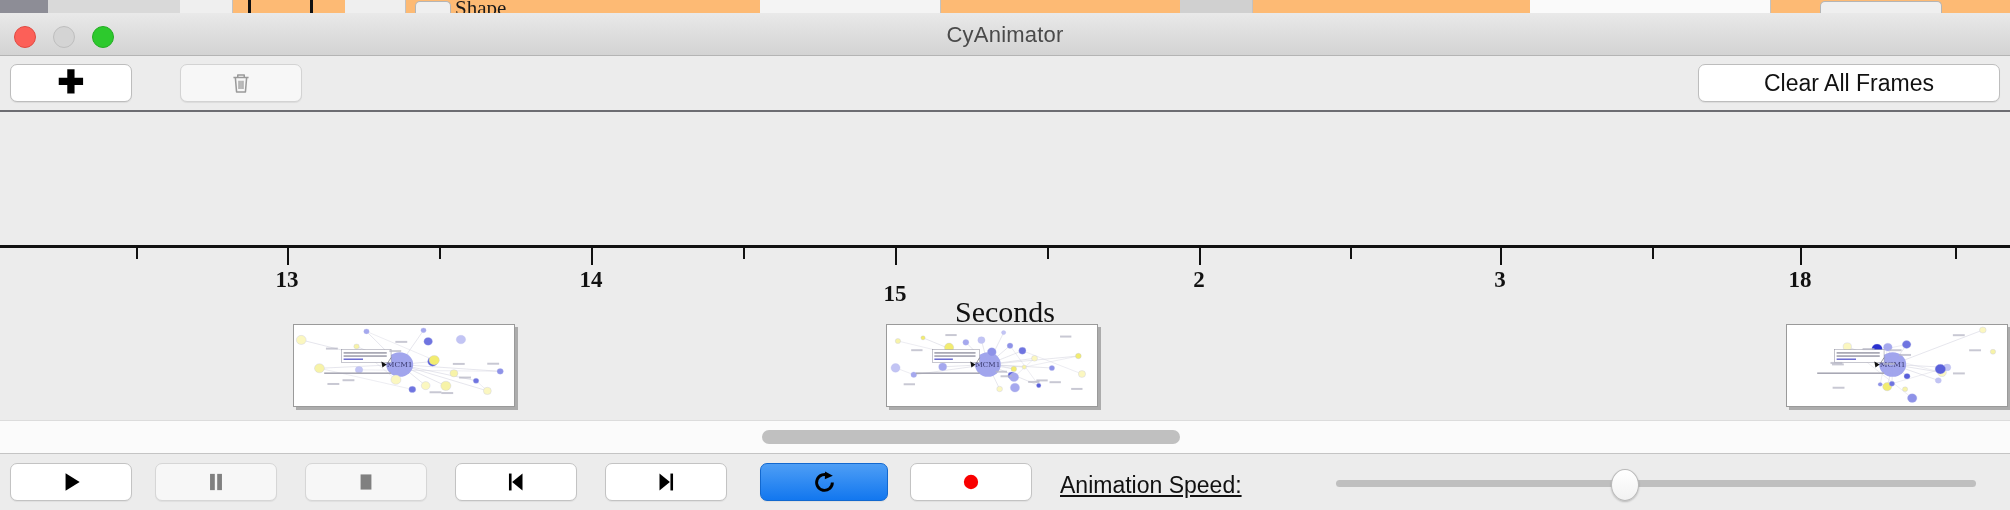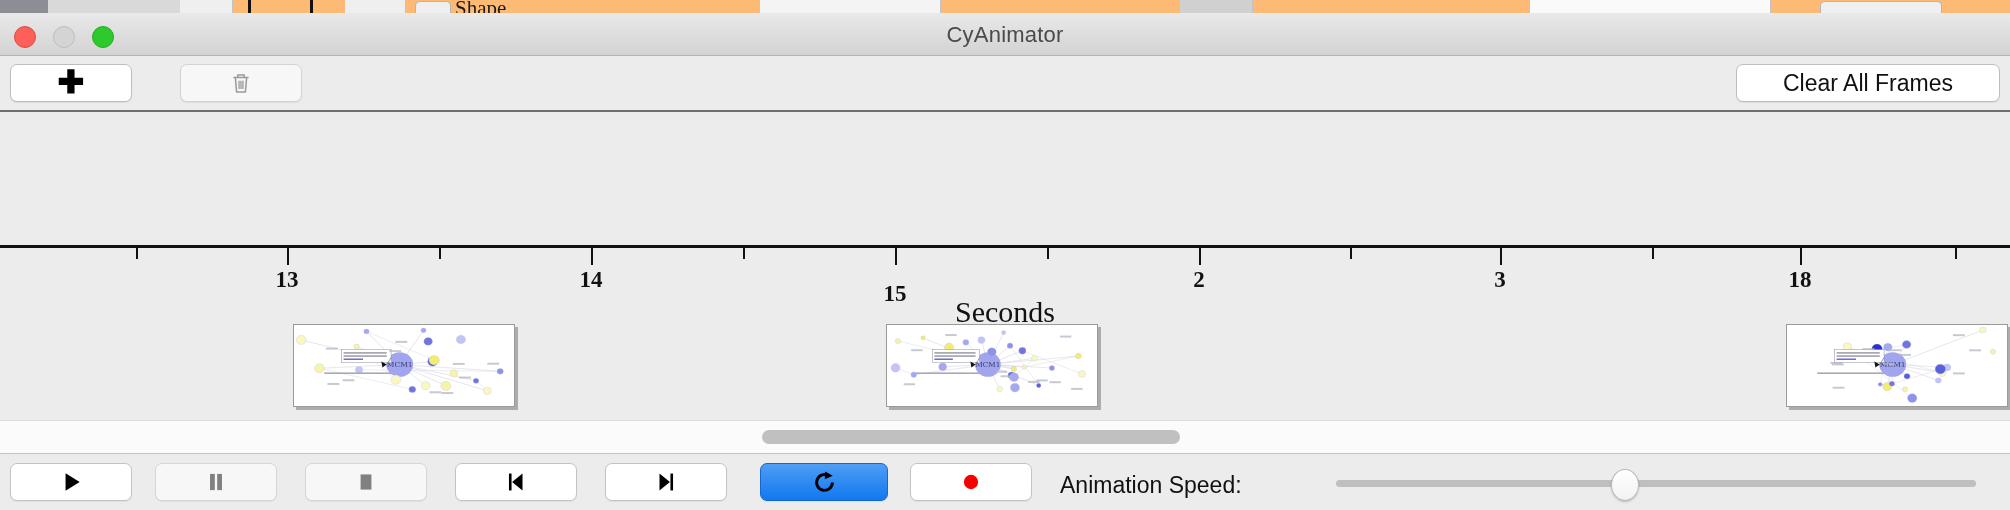--- a/index.html
+++ b/index.html
@@ -180,20 +180,21 @@
   .pb-btn.dim { background: #f7f7f7; border-color: #d6d6d6; }
   .pb-btn.active {
     background: linear-gradient(to bottom, #4e9ef5 0%, #1277ef 100%);
     border-color: #1268cf;
   }
 
   .speed-label {
     position: absolute; top: 18px;
     font-size: 23px; color: #111;
     white-space: nowrap;
+    text-decoration: underline;
   }
   .slider-track {
     position: absolute; top: 26px; height: 7px;
     background: #bfbfbf; border-radius: 4px;
   }
   .slider-thumb {
     position: absolute; top: 15px;
     width: 26px; height: 30px;
     border-radius: 50%;
     background: linear-gradient(to bottom,#ffffff 0%, #f2f2f2 100%);
@@ -236,21 +237,21 @@
       <span class="plus-icon">✚</span>
     </div>
 
     <div class="tb-btn disabled" style="left:180px;top:8px;width:122px;height:38px;">
       <svg viewBox="0 0 24 24" width="26" height="26">
         <path d="M5 7 h14 M9 7 V4.6 h6 V7 M6.8 7 l1.1 13.2 h8.2 L17.2 7" fill="none" stroke="#9a9a9a" stroke-width="1.4" stroke-linejoin="round"></path>
         <path d="M10.2 10 v7.5 M12 10 v7.5 M13.8 10 v7.5" fill="none" stroke="#9a9a9a" stroke-width="1.2"></path>
       </svg>
     </div>
 
-    <div class="clear-btn" style="right:10px;top:8px;width:264px;height:38px;">Clear All Frames</div>
+    <div class="clear-btn" style="right:10px;top:8px;width:302px;height:38px;">Clear All Frames</div>
   </div>
 
   <div class="timeline">
 
     <div id="frames-host">
         <div class="frame" style="left: 293px; top: 212px; width: 222px; height: 83px;">
           <svg viewBox="0 0 204 82" preserveAspectRatio="none">
             <rect width="204" height="82" fill="#ffffff"></rect>
             <line x1="98" y1="40" x2="179.3" y2="66.7" stroke="#c9c9d8" stroke-width="0.45"></line>
             <line x1="98" y1="40" x2="168.8" y2="56.4" stroke="#c9c9d8" stroke-width="0.45"></line>

